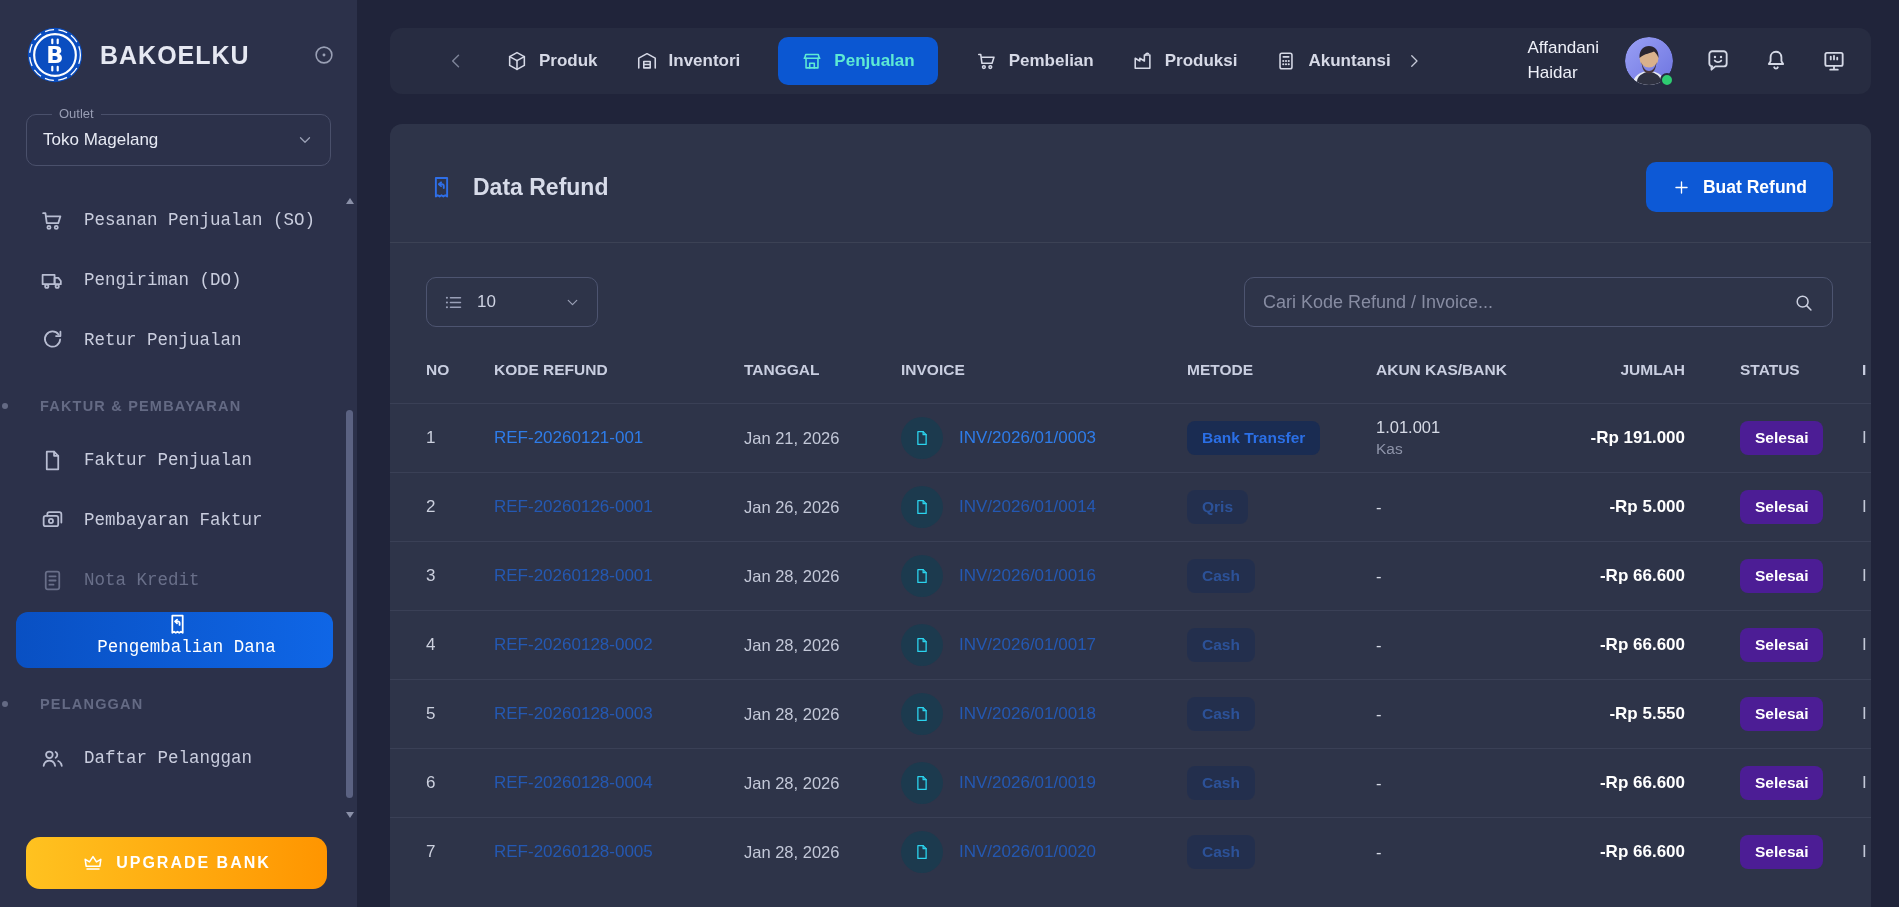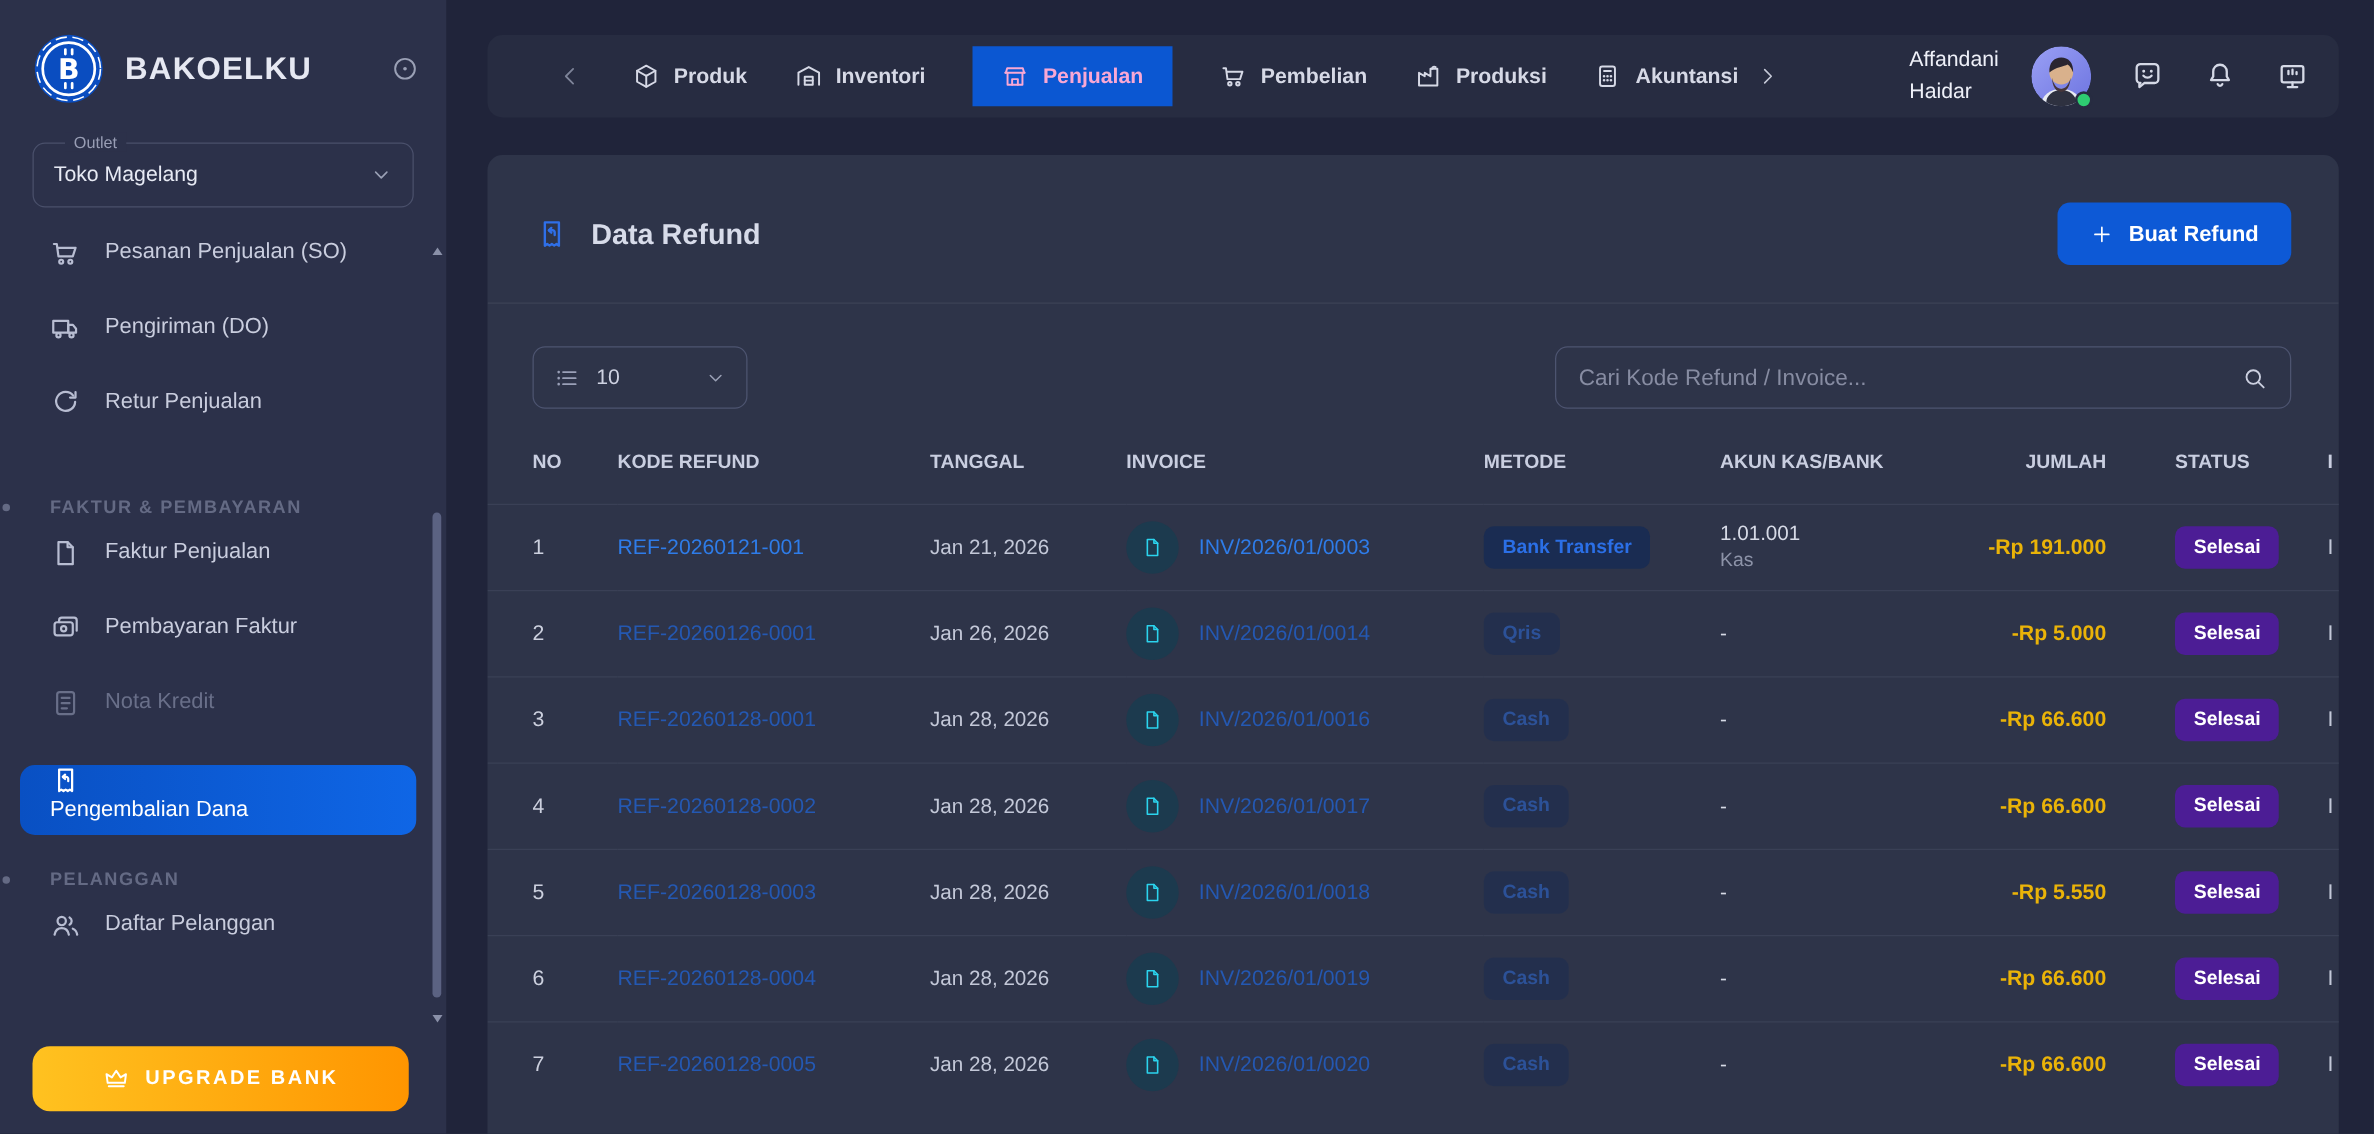--- a/index.html
+++ b/index.html
@@ -30,22 +30,22 @@
   }
   .outlet-label {
     position:absolute; top:-9px; left:25px; background:#2c314a;
     padding:0 7px; font-size:13px; color:#989db4;
   }
   .outlet-value { font-size:17px; color:#e7eaf4; }
   .outlet-chevron { margin-left:auto; color:#9aa0b5; width:18px; height:18px; }
 
   .menu { margin-top:24px; }
   .menu-item {
-    display:flex; align-items:flex-start; height:60px; padding-left:40px;
-    font-size:17.5px; color:#c9cdde; cursor:pointer;
+    display:flex; align-items:center; height:60px; padding-left:40px;
+    font-size:17.5px; color:#c9cdde; cursor:pointer;font-family:Liberation Mono, monospace;
   }
   .menu-item .mi-ico { width:25px; height:25px; margin-right:19px; color:#b8bdd2; flex:0 0 auto; }
   .menu-item.disabled { color:#696f89; }
   .menu-item.disabled .mi-ico { color:#696f89; }
   .menu-item.active {
     margin:2px 24px 2px 16px; height:56px; padding-left:24px; border-radius:12px;
     background:linear-gradient(90deg,#0950c3,#0f66e6);
     color:#ffffff; font-weight:500;flex-direction:column;
   }
   .menu-item.active .mi-ico { color:#ffffff; }
@@ -81,21 +81,21 @@
   
   .topnav-card {
     position:absolute; left:390px; top:28px; width:1481px; height:66px;
     background:#272c41; border-radius:12px;
     display:flex; align-items:center; padding:0 24px;
   }
   .nav-chevron { color:#7d8398; width:20px; height:20px; margin-left:32px; cursor:pointer; }
   .tabs { display:flex; align-items:center; gap:38px; margin-left:40px; }
   .tab { display:flex; align-items:center; gap:11px; font-size:17px; font-weight:600; color:#d6d9e6; cursor:pointer; white-space:nowrap; }
   .tab .tab-ico { width:22px; height:22px; }
-  .tab.active { background:#0b57d2; color:#f9a8d4; border-radius:0; padding:13px 23px; }
+  .tab.active { background:#0b57d2; color:#5eead4; border-radius:10px; padding:13px 23px; }
   .nav-chevron-right { color:#c6cad8; width:18px; height:18px; margin-left:14px; cursor:pointer; }
   .user-name { margin-left:auto; font-size:17px; color:#eef0f8; line-height:1.45; text-align:left; }
   .user-name span { display:block; }
   .avatar-wrap { position:relative; margin-left:26px; width:48px; height:48px; flex:0 0 auto; cursor:pointer; }
   .avatar-img { width:48px; height:48px; border-radius:50%; overflow:hidden; }
   .status-dot {
     position:absolute; right:-1px; bottom:-2px; width:14px; height:14px;
     background:#2ecc71; border-radius:50%; border:2px solid #272c41;
   }
   .top-icon { color:#d5d9e6; width:26px; height:26px; margin-left:32px; cursor:pointer; }
@@ -166,21 +166,21 @@
     display:flex; align-items:center; justify-content:center; cursor:pointer; flex:0 0 auto;
   }
   .inv-ico-wrap .file-ico { width:18px; height:18px; color:#2bd4ee; }
   .metode-badge {
     display:inline-block; background:#1a2c52; color:#2b6fe6;
     font-size:15.5px; font-weight:600; border-radius:8px; padding:8px 15px;
   }
   tr:not(.row--bright) .metode-badge { opacity:0.5; }
   .akun-line1 { color:#d6dae6; font-size:16.5px; line-height:1.35; }
   .akun-line2 { color:#8d93a8; font-size:15.5px; line-height:1.35; }
-  td.cell-jumlah { text-align:right; padding-right:15px; color:#eab308; font-weight:bold; font-size:17px; }
+  td.cell-jumlah { text-align:right; padding-right:15px; color:#ffffff; font-weight:bold; font-size:17px; }
   td.cell-status { padding-left:40px; }
   .status-badge {
     display:inline-block; background:#4c1d95; color:#ffffff;
     font-size:15.5px; font-weight:bold; border-radius:8px; padding:8px 15px;
   }
   td.cell-clip { padding-left:10px; color:#c3c8d8; font-size:17px; }
 </style>
 </head>
 <body>
 

